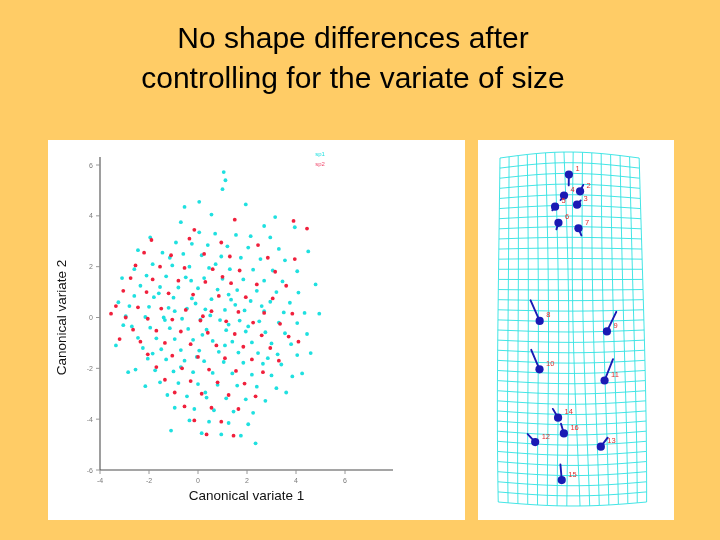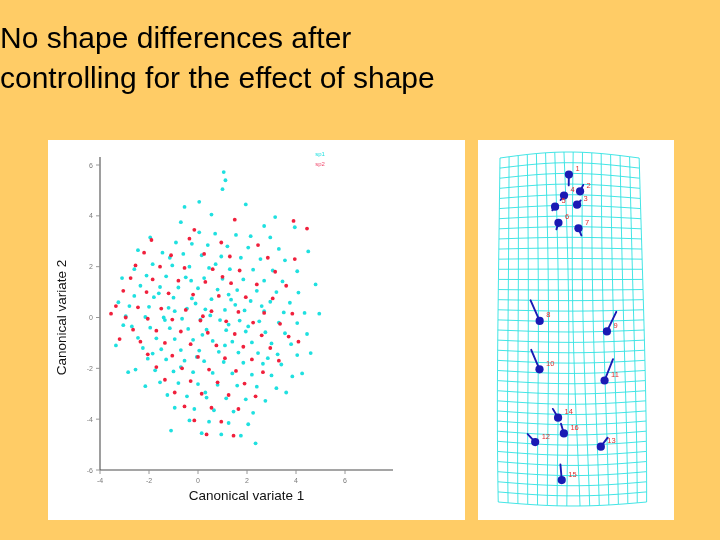--- a/index.html
+++ b/index.html
@@ -15,20 +15,21 @@
     overflow: hidden;
     position: relative;
   }
 
   
   #slide-title {
     position: absolute;
     left: 0;
     top: 18px;
     width: 706px;
+    text-align: center;
     color: #000000;
     font-size: 30px;
     line-height: 40px;
     font-weight: normal;
     letter-spacing: 0px;
   }
   #slide-title .tline { display: block; }
 
   
   .panel {
@@ -84,21 +85,21 @@
     fill: #e03030;
     font-family: "Liberation Sans", sans-serif;
     font-size: 7.5px;
   }
 </style>
 </head>
 <body>
 
 <div id="slide-title">
   <span class="tline">No shape differences after</span>
-  <span class="tline">controlling for the effect of shape</span>
+  <span class="tline">controlling for the variate of size</span>
 </div>
 
 <div class="panel" id="scatter-panel">
   <div id="scatter-plot">
     <svg id="scatter-svg" width="417" height="380" viewBox="0 0 417 380">
       <g id="scatter-axes">
           <line x1="52" y1="17" x2="52" y2="330" class="axis-line"></line>
           <line x1="52" y1="330" x2="345" y2="330" class="axis-line"></line>
           <line x1="48" y1="330" x2="52" y2="330" class="tick-line"></line>
           <text x="45" y="332.6" class="tick-text" text-anchor="end">-6</text>

